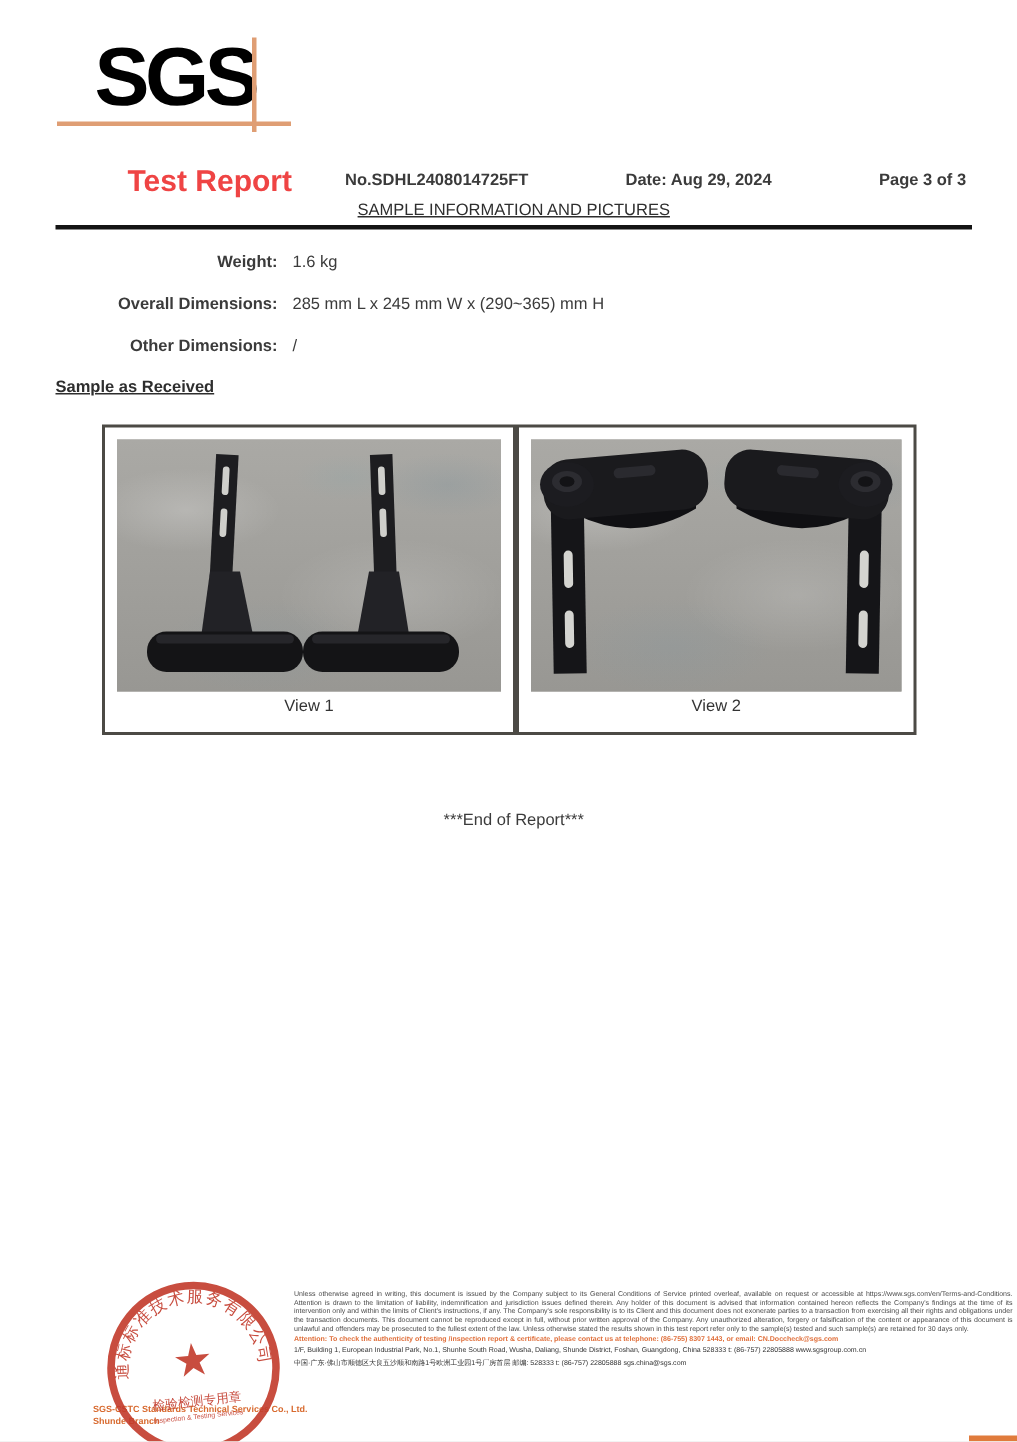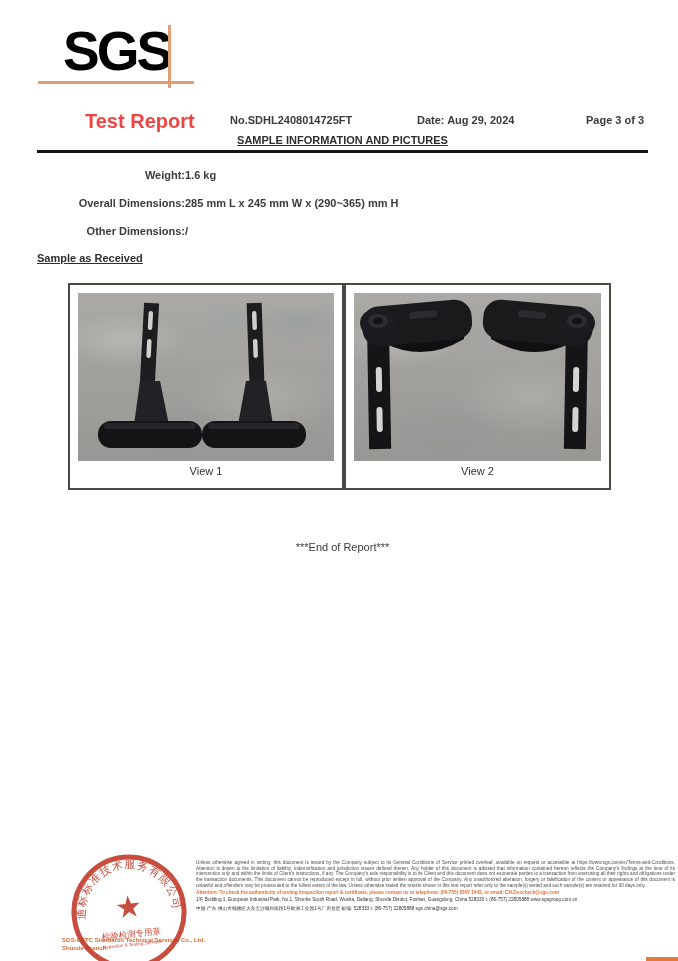--- a/index.html
+++ b/index.html
@@ -12,26 +12,26 @@
     letter-spacing:-3px;color:#000000;line-height:1;}
   .logo-hline{position:absolute;left:38px;top:81px;width:156px;height:3px;background:#df9e74;}
   .logo-vline{position:absolute;left:168px;top:25px;width:3px;height:63px;background:#df9e74;}
   
   .hdr{position:absolute;font-weight:bold;white-space:nowrap;}
   .hdr-title{left:85px;top:110px;font-size:20px;color:#ef4444;}
   .hdr-no{left:230px;top:114px;font-size:11px;}
   .hdr-date{left:417px;top:114px;font-size:11px;}
   .hdr-page{left:586px;top:114px;font-size:11px;}
   .section-title{position:absolute;left:37px;top:134px;width:611px;text-align:center;
-    font-size:11px;font-weight:bold;text-decoration:underline;color:#2e2e2e;}
+    font-size:11px;font-weight:normal;text-decoration:underline;color:#2e2e2e;}
   .rule{position:absolute;left:37px;top:150px;width:611px;height:3px;background:#141414;}
   
   .field-row{position:absolute;left:37px;width:611px;font-size:11px;}
   .field-label{display:inline-block;width:148px;text-align:right;font-weight:bold;}
-  .field-value{display:inline-block;font-weight:bold;}
+  .field-value{display:inline-block;margin-left:10px;}
   
   .sample-heading{position:absolute;left:37px;top:252px;width:611px;
     font-size:11px;font-weight:bold;text-decoration:underline;color:#2e2e2e;}
   
   .photo-box{position:absolute;top:283px;height:203px;border:2px solid #4c4a45;background:#fff;}
   .photo-box.b1{left:68px;width:262px;padding-left:10px;}
   .photo-box.b2{left:344px;width:263px;}
   .photo{
     position:absolute;left:8px;top:8px;right:8px;height:168px;
     background-color:#a2a19d;

